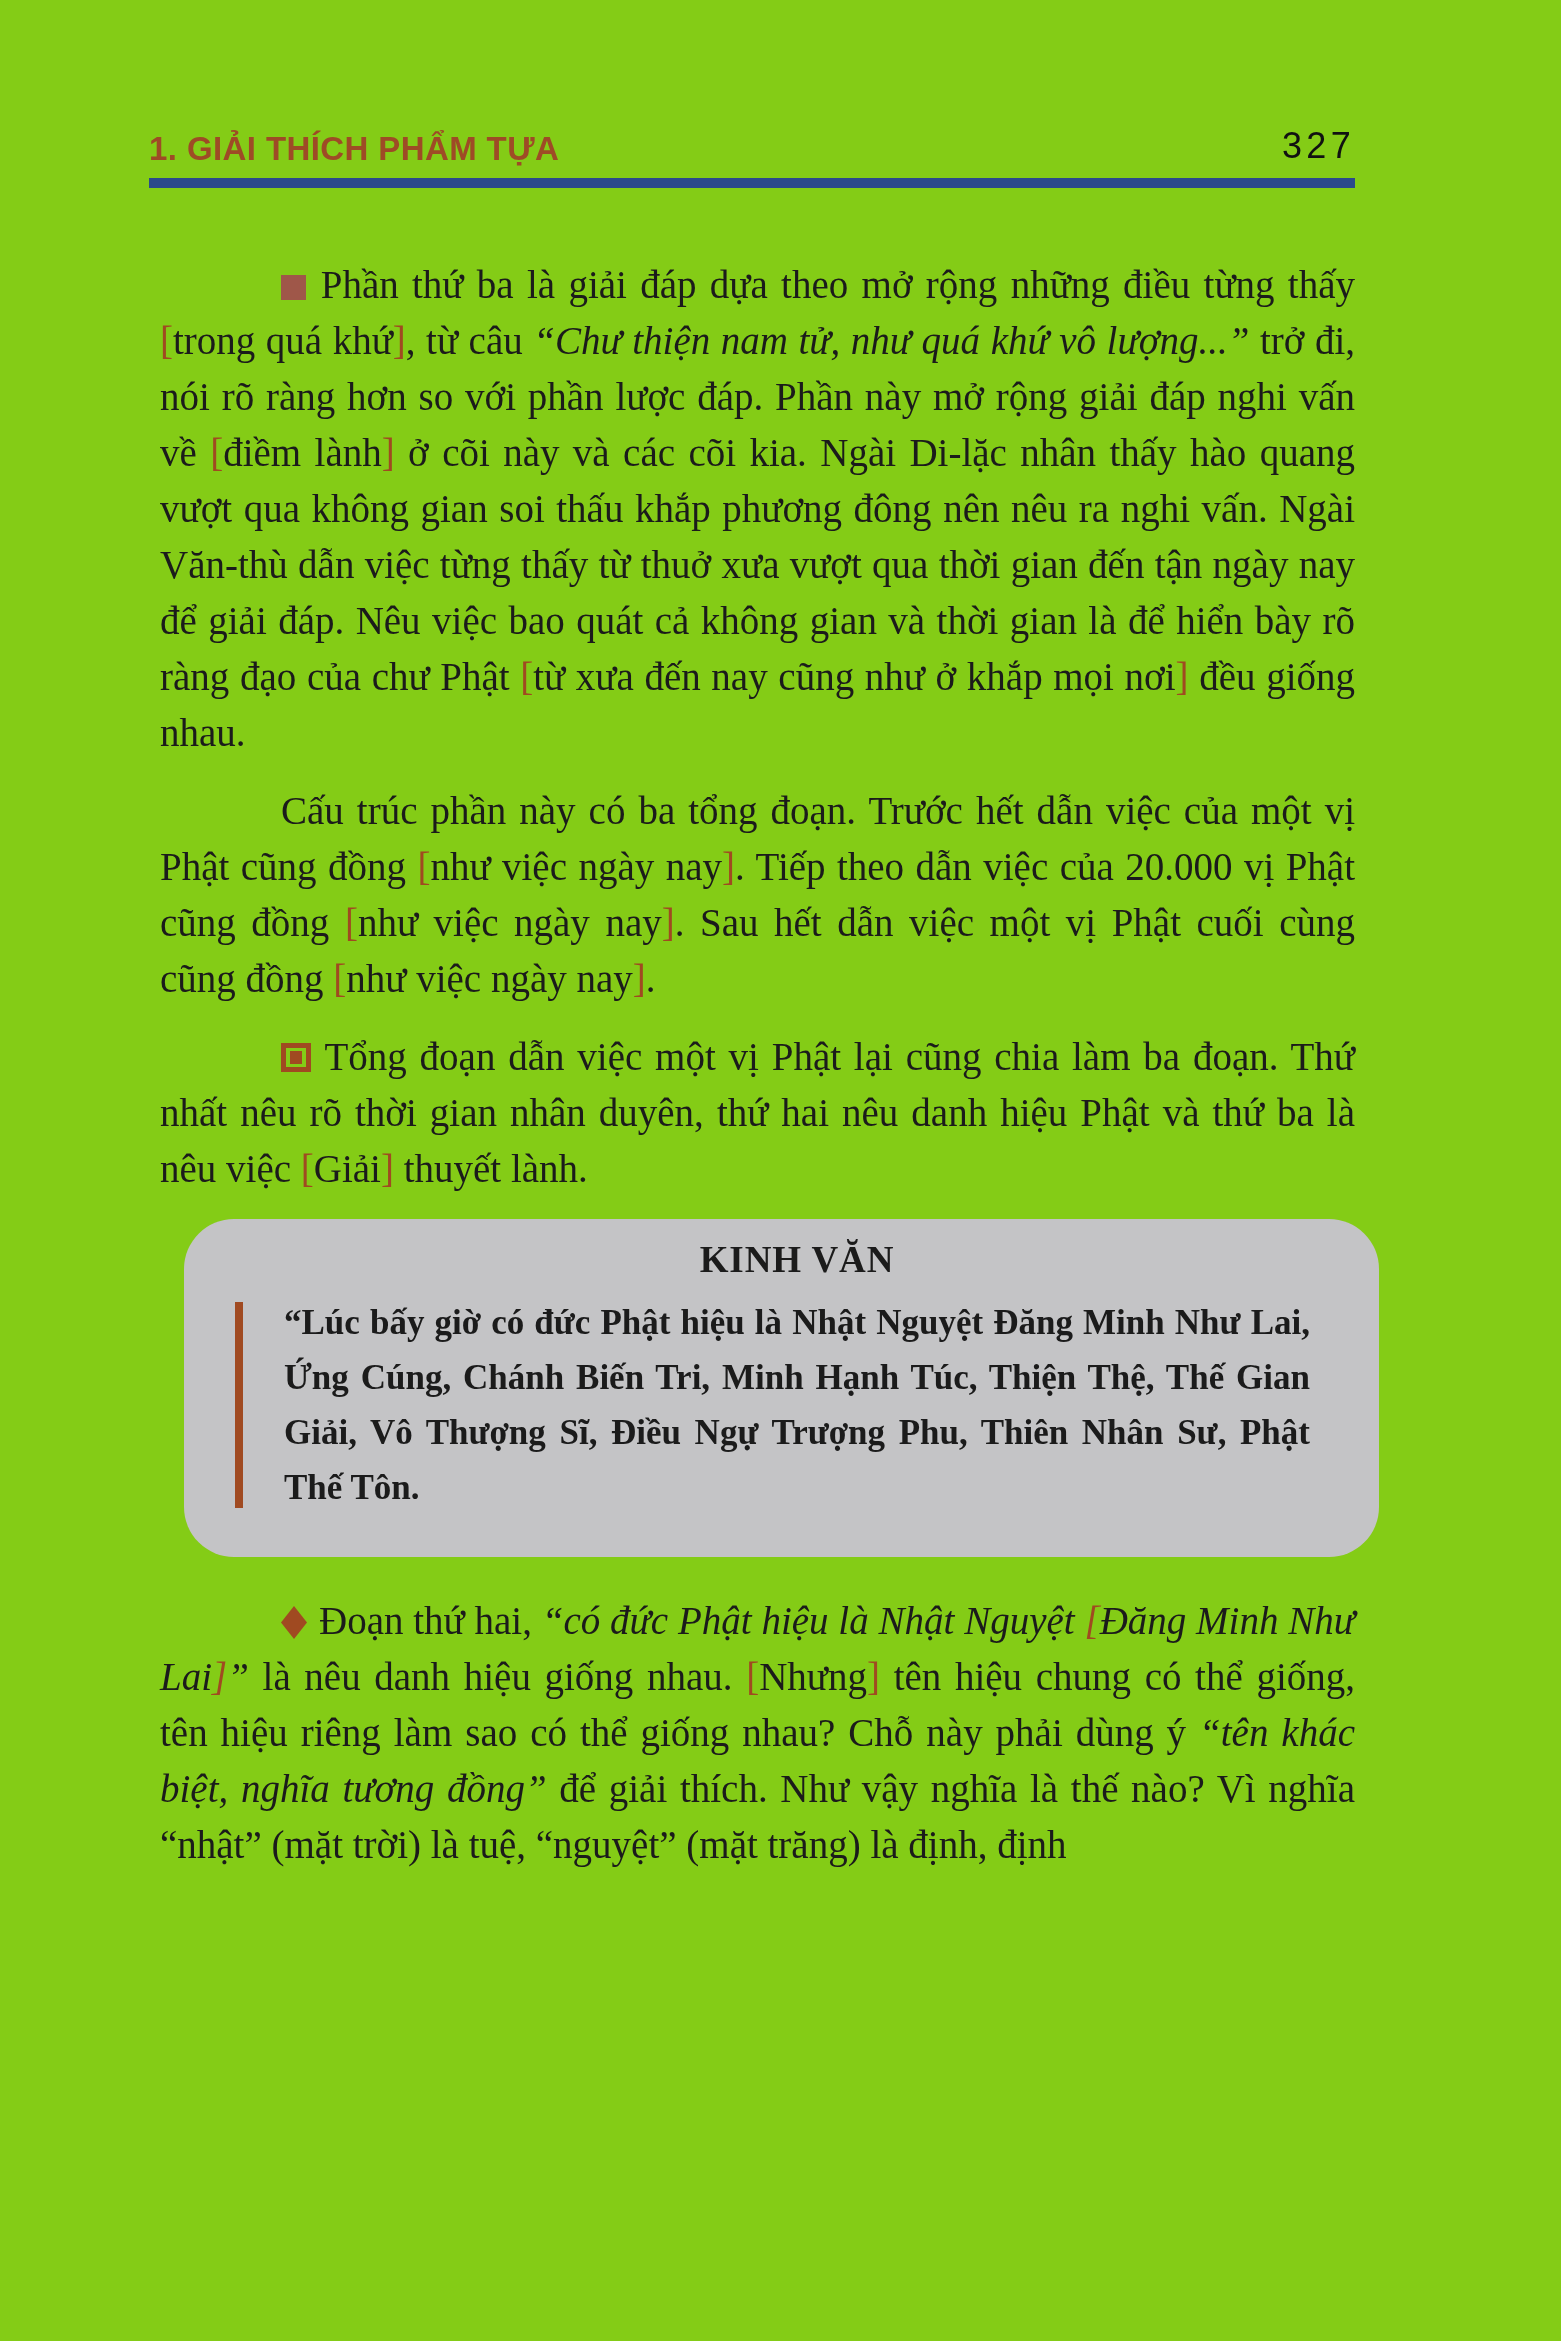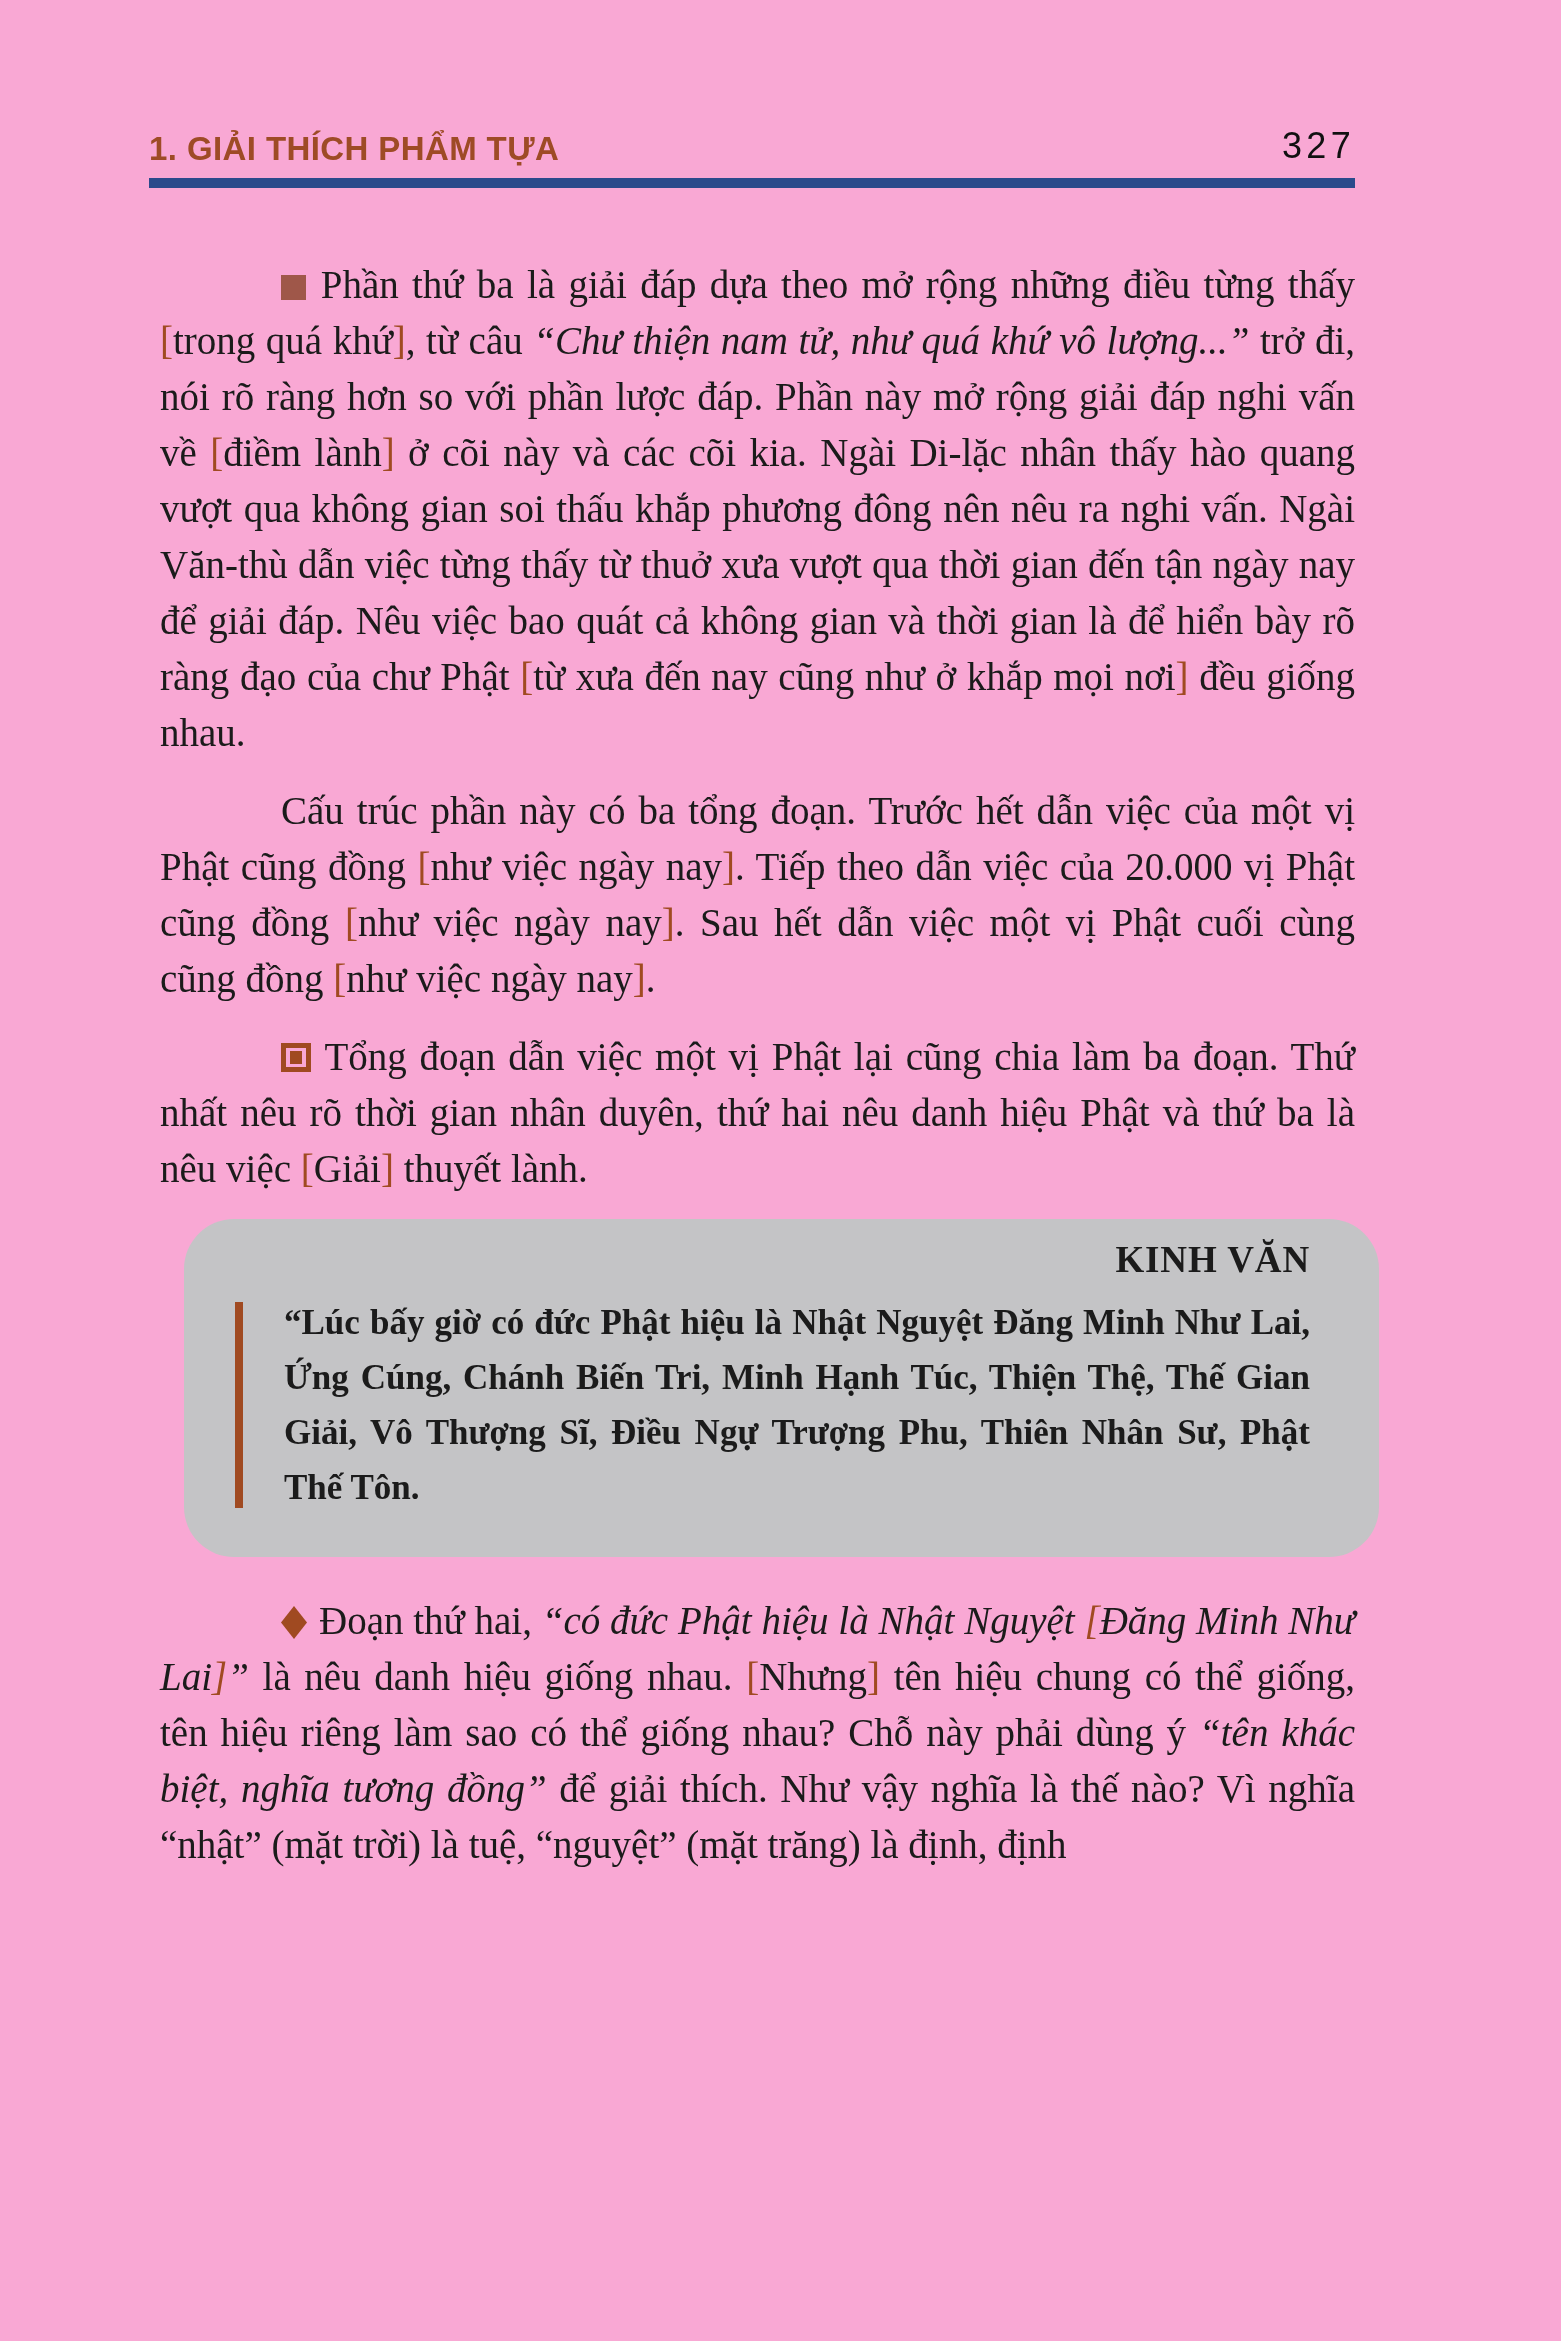--- a/index.html
+++ b/index.html
@@ -1,20 +1,20 @@
 <!DOCTYPE html>
 <html lang="vi" style="--heading_brown: #9E4B26; --rule_blue: #2B4A8B; --accent_brown: #A04A21; --square_brick: #9F5749; --box_gray: #C4C4C6; --text_black: #1B1B1B;font-size:14px"><head>
 <meta charset="utf-8">
 <style>
   html, body { margin: 0; padding: 0; background: #ffffff; }
   .page {
     position: relative;
     width: 1561px;
     height: 2342px;
-    background: #f9a8d4;
+    background: #84cc16;
     overflow: hidden;
     font-family: "Liberation Serif", serif;
   }
   .content {
     position: absolute;
     left: 149px;
     top: 130px;
     width: 1206px;
   }
 
@@ -93,21 +93,21 @@
     border-radius: 50px;
     margin: 0 -24px 36px 35px;
     padding: 19px 69px 42px 100px;
   }
   .kinhvan-title {
     font-family: "Liberation Serif", serif;
     font-weight: bold;
     font-size: 37px;
     letter-spacing: 0.9px;
     color: #1B1B1B;
-    text-align: right;
+    text-align: center;
     margin: 0 0 14px 0;
   }
   .kinhvan-quote {
     position: relative;
     font-family: "Liberation Serif", serif;
     font-weight: bold;
     font-size: 35px;
     line-height: 55px;
     color: #1B1B1B;
     text-align: justify;

